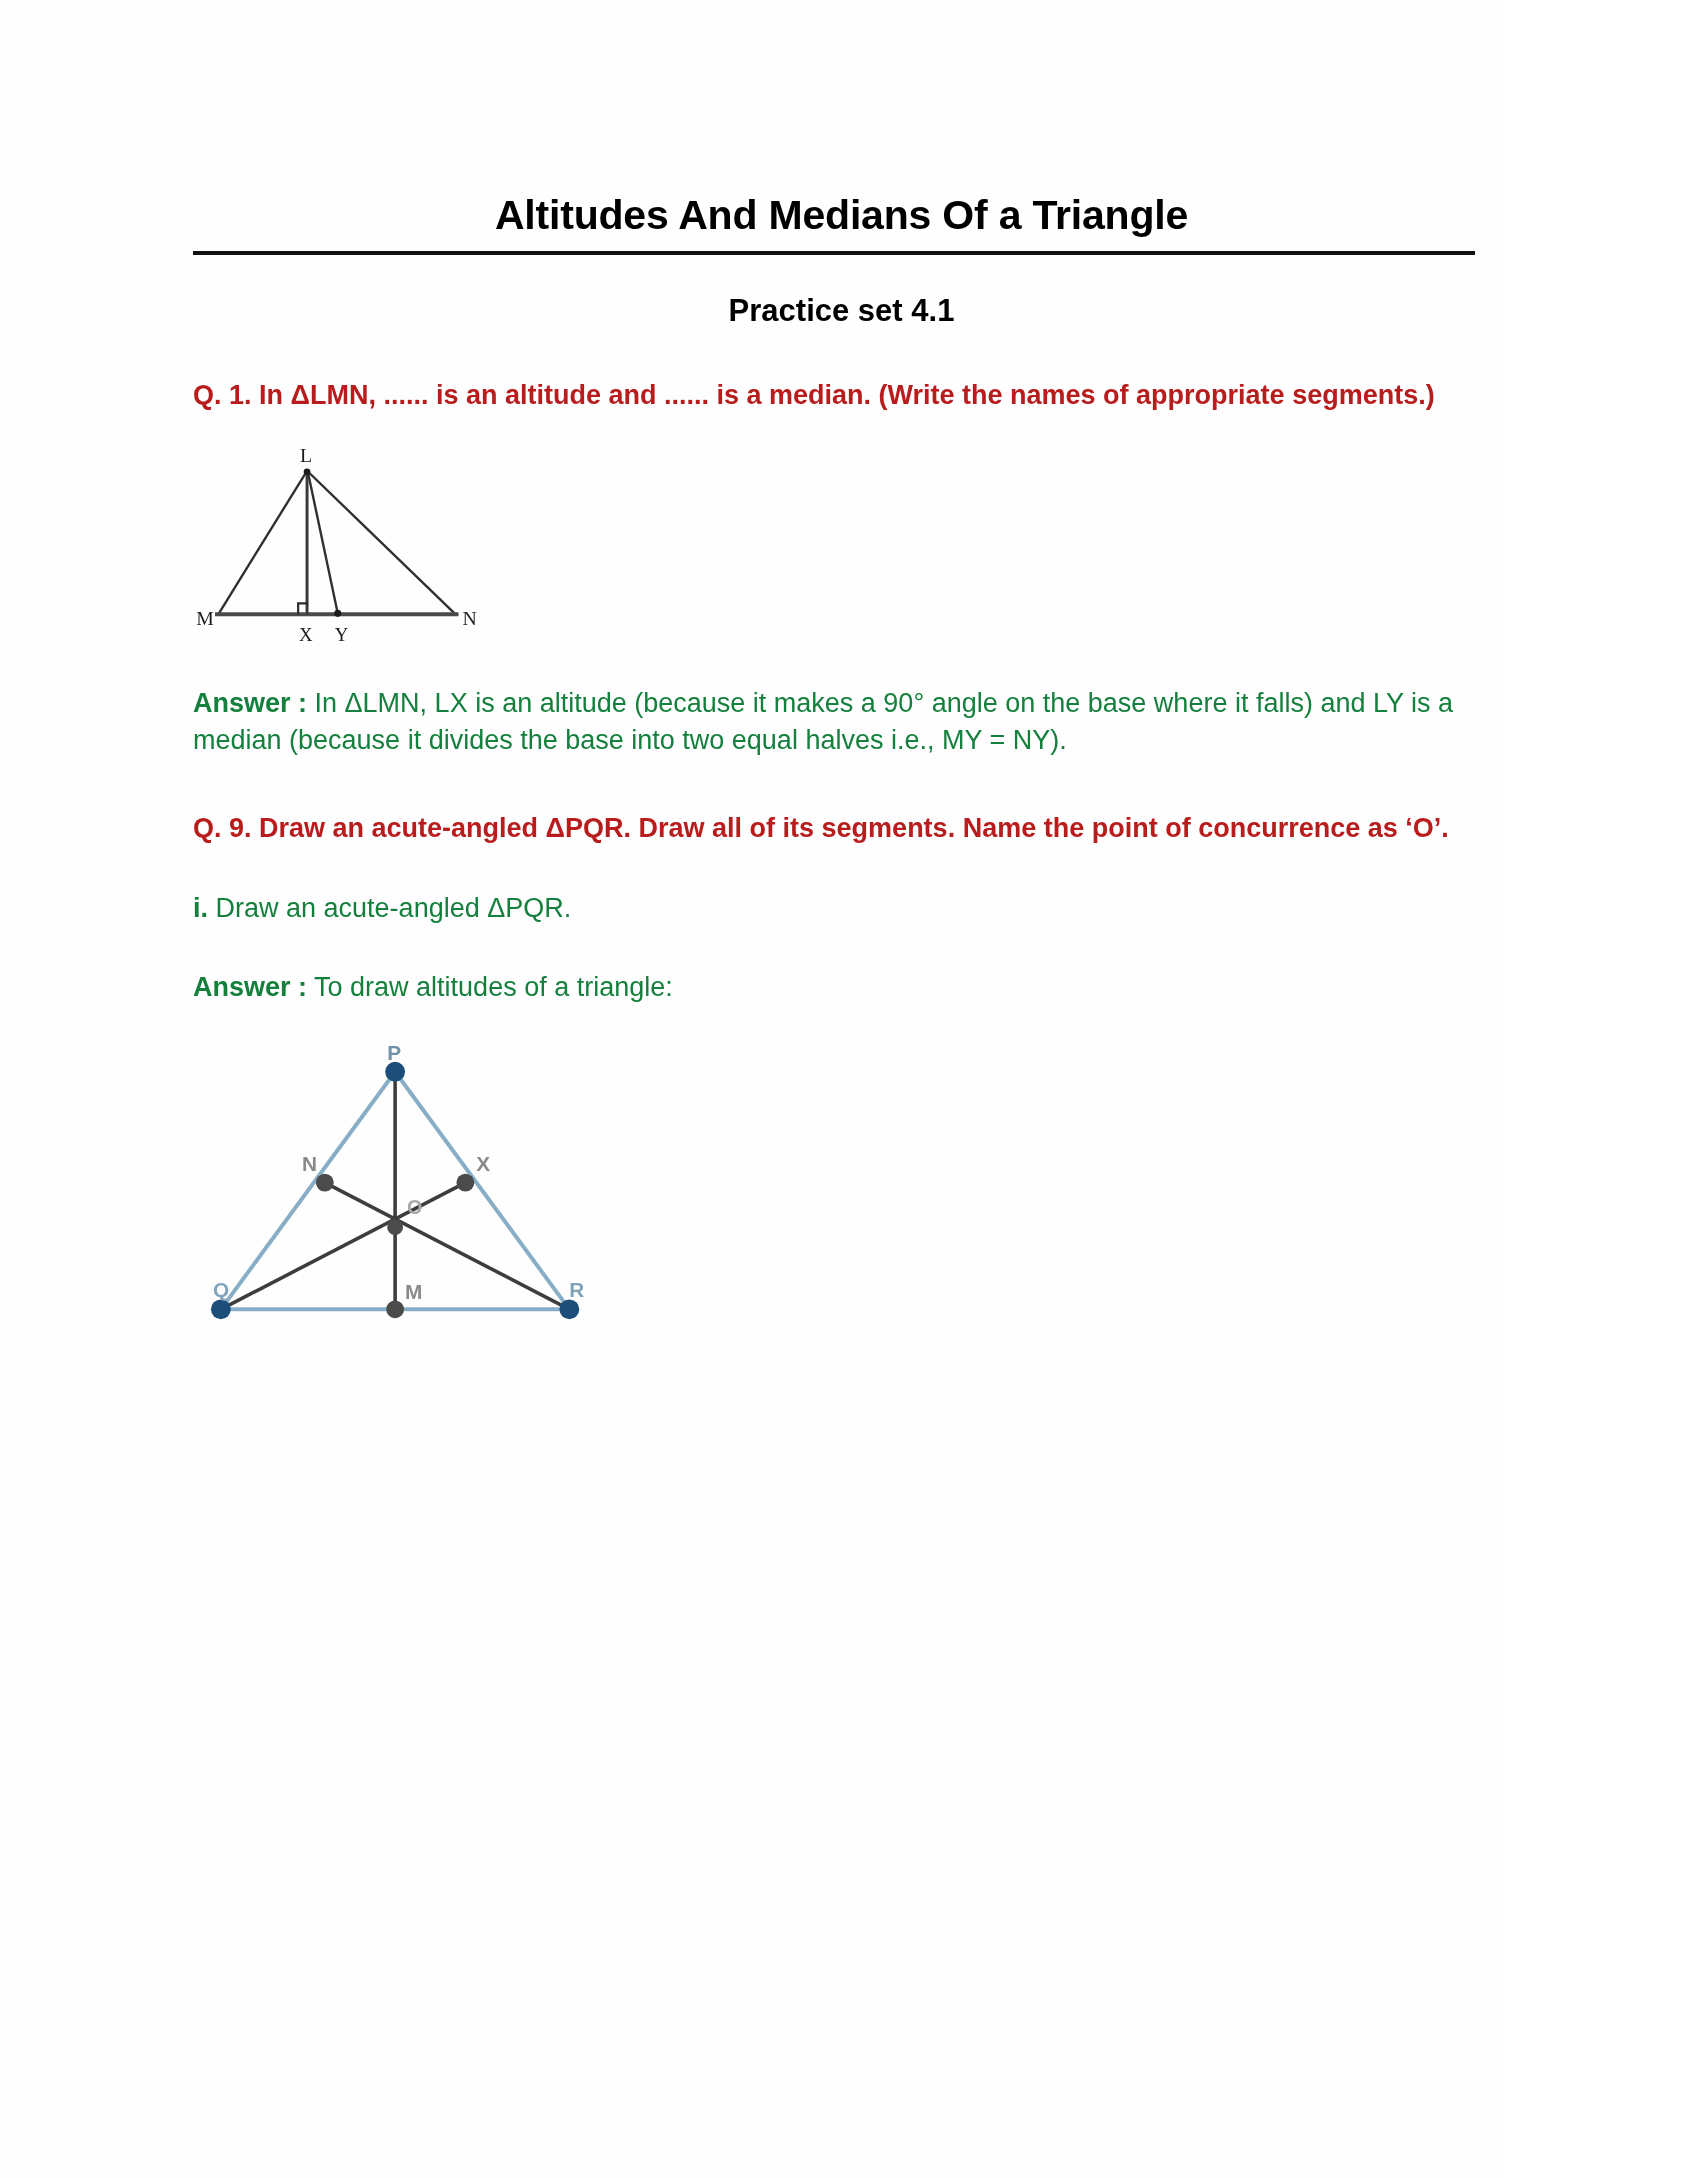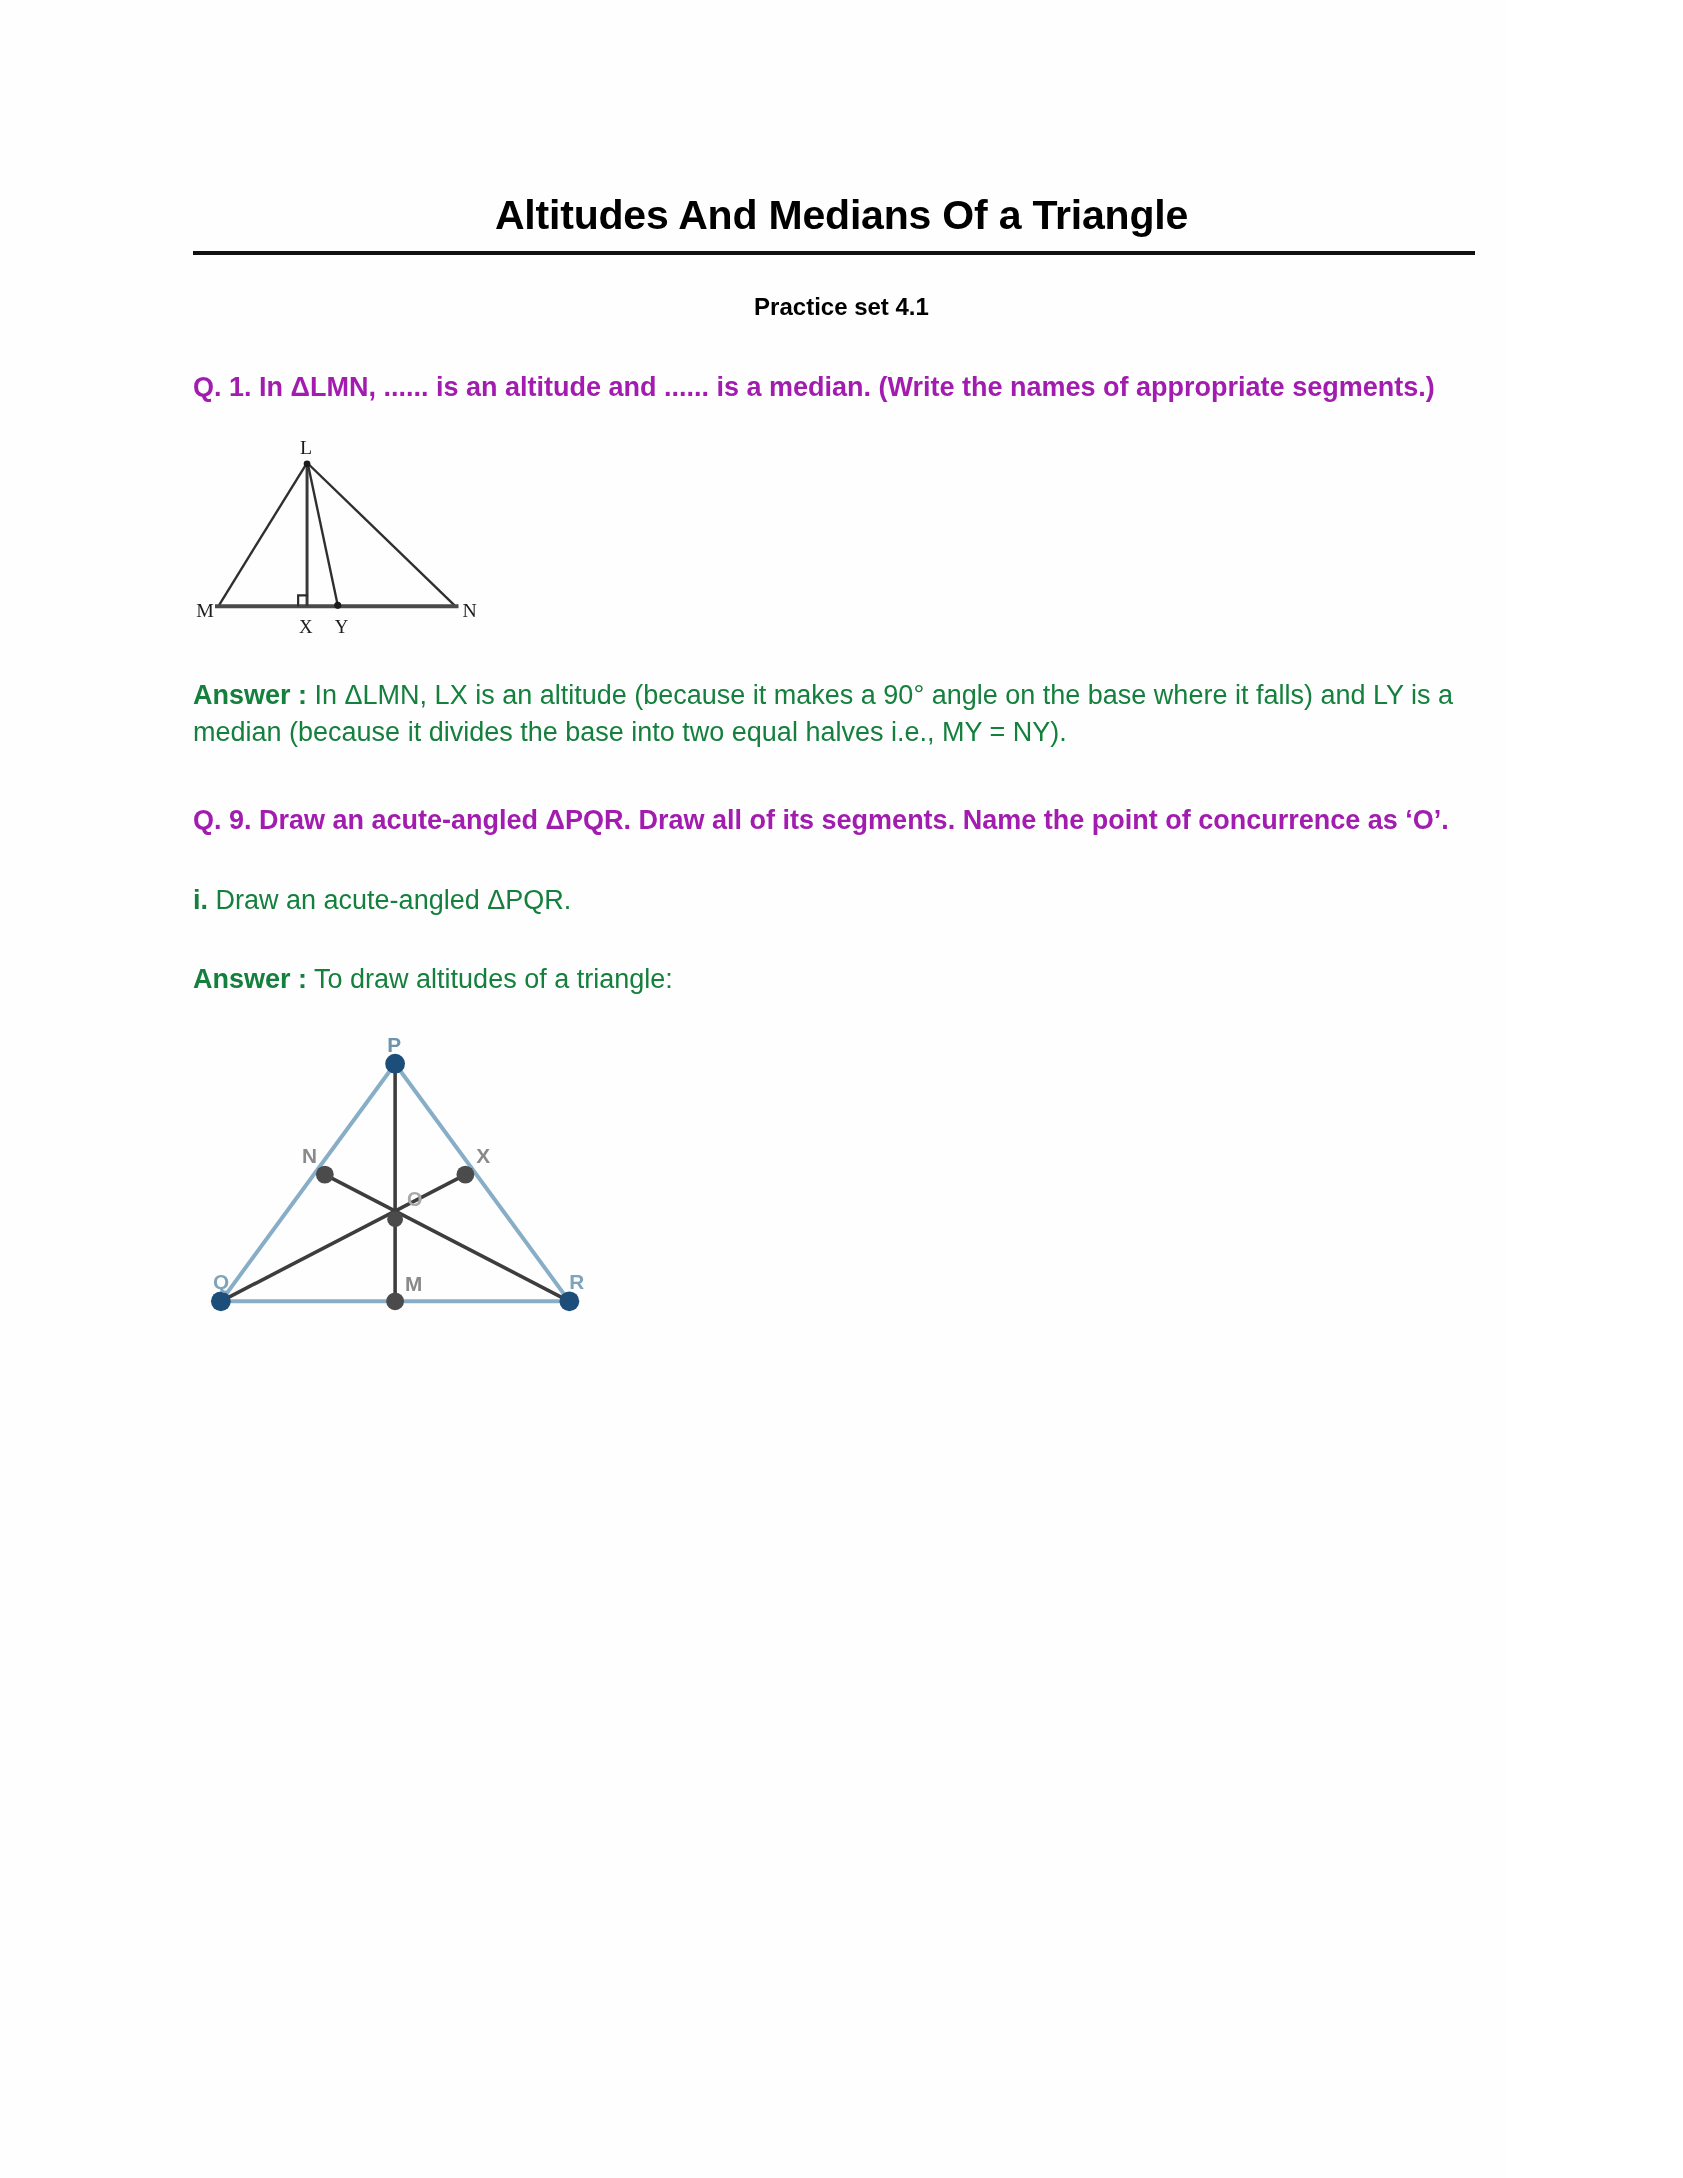--- a/index.html
+++ b/index.html
@@ -42,35 +42,35 @@
   }
   .title-rule {
     height: 4px;
     background: #111;
     margin-top: 14px;
     width: 1282px;
   }
 
   
   .sub-heading {
-    font-size: 24px;
+    font-size: 31px;
     font-weight: bold;
     text-align: center;
     margin: 0;
     padding-top: 38px;
     color: #000;
   }
 
   
   .q-block {
     font-size: 27px;
     font-weight: bold;
     line-height: 1.35;
     margin: 0;
-    color: #a21caf;
+    color: #b91c1c;
   }
   .a-block {
     font-size: 27px;
     line-height: 1.36;
     margin: 0;
     color: #15803d;
   }
   .a-block .lead,
   .q-block .lead {
     font-weight: bold;

